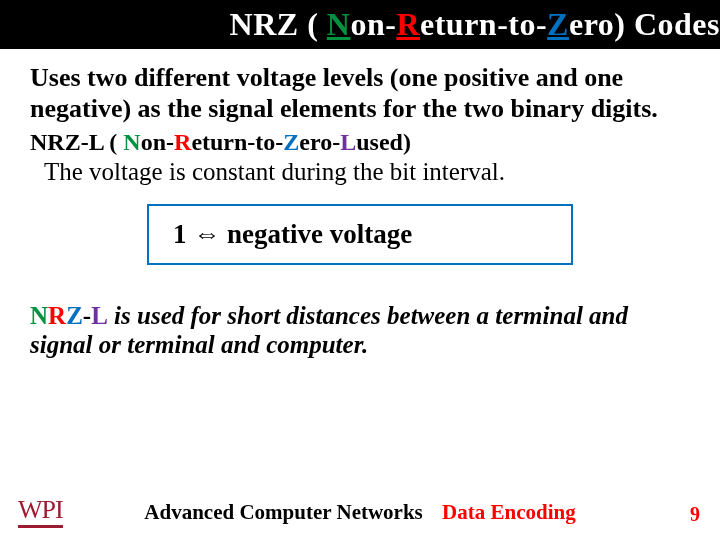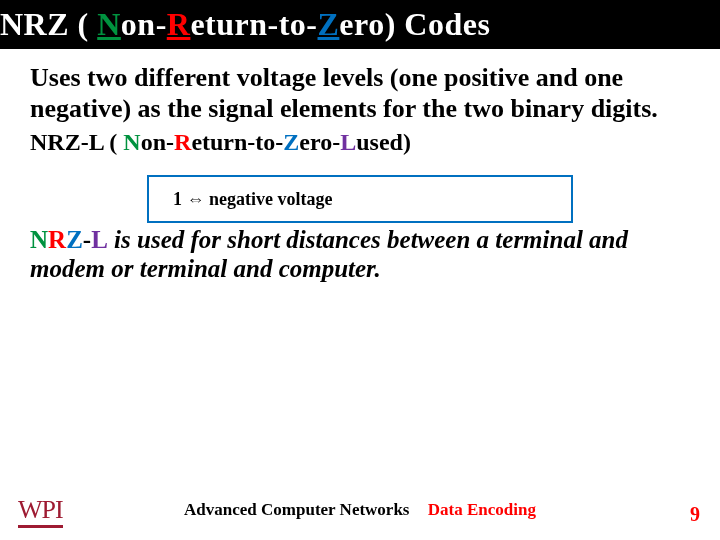--- a/index.html
+++ b/index.html
@@ -7,21 +7,21 @@
     width:720px;height:540px;
     background:#fff;
     font-family:"Comic Sans MS","Comic Sans",cursive;
     color:#000;
     position:relative;
     box-sizing:border-box;
   }
   .titlebar{
     background:#000;
     padding:6px 0 6px 0;
-    text-align:left;
+    text-align:right;
     font-size:32px;
     font-weight:bold;
     color:#fff;
     letter-spacing:0.5px;
   }
   .titlebar .N{color:#00923f}
   .titlebar .R{color:#ff0000}
   .titlebar .Z{color:#0070c0}
   .titlebar .u{text-decoration:underline}
   .content{
@@ -32,24 +32,24 @@
   .para1{font-weight:bold;margin-bottom:1px}
   .nrzl-head{font-weight:bold;font-size:24px;margin-top:4px}
   .nrzl-head .N{color:#00923f}
   .nrzl-head .R{color:#ff0000}
   .nrzl-head .Z{color:#0070c0}
   .nrzl-head .L{color:#7030a0}
   .nrzl-sub{font-size:25px;margin-left:14px;margin-top:0px}
   .box{
     border:2px solid #0070c0;
     width:380px;
-    margin:18px auto 2px auto;
+    margin:18px auto 36px auto;
     padding:10px 18px 10px 24px;
     font-family:"Times New Roman",serif;
-    font-size:18px;
+    font-size:27px;
     font-weight:bold;
     line-height:1.35;
   }
   .arrow{font-family:"Arial",sans-serif}
   .para2{font-weight:bold;font-style:italic;font-size:25px;line-height:1.18}
   .para2 .nrzl{font-style:normal}
   .para2 .nrzl .N{color:#00923f}
   .para2 .nrzl .R{color:#ff0000}
   .para2 .nrzl .Z{color:#0070c0}
   .para2 .nrzl .L{color:#7030a0}
@@ -60,21 +60,21 @@
   }
   .logo{
     position:absolute;left:18px;bottom:2px;
     font-family:"Georgia",serif;font-weight:normal;font-size:26px;
     color:#9e1b32;letter-spacing:-1px;
   }
   .logo .bar{display:inline-block;border-bottom:3px solid #9e1b32;padding-bottom:-2px}
   .foot-center{
     text-align:center;
     font-weight:bold;
-    font-size:17px;
+    font-size:21px;
     padding-top:6px;
   }
   .foot-center .t1{color:#000}
   .foot-center .t2{color:#ff0000;margin-left:14px}
   .pagenum{
     position:absolute;right:20px;bottom:4px;
     color:#ff0000;font-weight:bold;font-size:20px;
   }
 </style>
 </head>
@@ -84,29 +84,30 @@
   <span>NRZ ( </span><span class="N u">N</span><span>on-</span><span class="R u">R</span><span>eturn-to-</span><span class="Z u">Z</span><span>ero) Codes</span>
 </div>
 
 <div class="content">
 
   <div class="para1">Uses two different voltage levels (one positive and one negative) as the signal elements for the two binary digits.</div>
 
   <div class="nrzl-head">
     <span>NRZ-L ( </span><span class="N">N</span><span>on-</span><span class="R">R</span><span>eturn-to-</span><span class="Z">Z</span><span>ero-</span><span class="L">L</span><span>used)</span>
   </div>
+  <div class="nrzl-sub">The voltage is constant during the bit interval.</div>
 
   <div class="box">
     <div>
       <span>1 </span><span class="arrow">⇔</span><span>  negative voltage</span>
     </div>
   </div>
 
   <div class="para2">
-    <span class="nrzl"><span class="N">N</span><span class="R">R</span><span class="Z">Z</span>-<span class="L">L</span></span><span> is used for short distances between a terminal and modem or terminal and computer.</span>
+    <span class="nrzl"><span class="N">N</span><span class="R">R</span><span class="Z">Z</span>-<span class="L">L</span></span><span> is used for short distances between a terminal and signal or terminal and computer.</span>
   </div>
 
 </div>
 
 <div class="footer">
   <div class="logo"><span class="bar">WPI</span></div>
   <div class="foot-center">
     <span class="t1">Advanced Computer Networks</span>
     <span class="t2">Data Encoding</span>
   </div>

